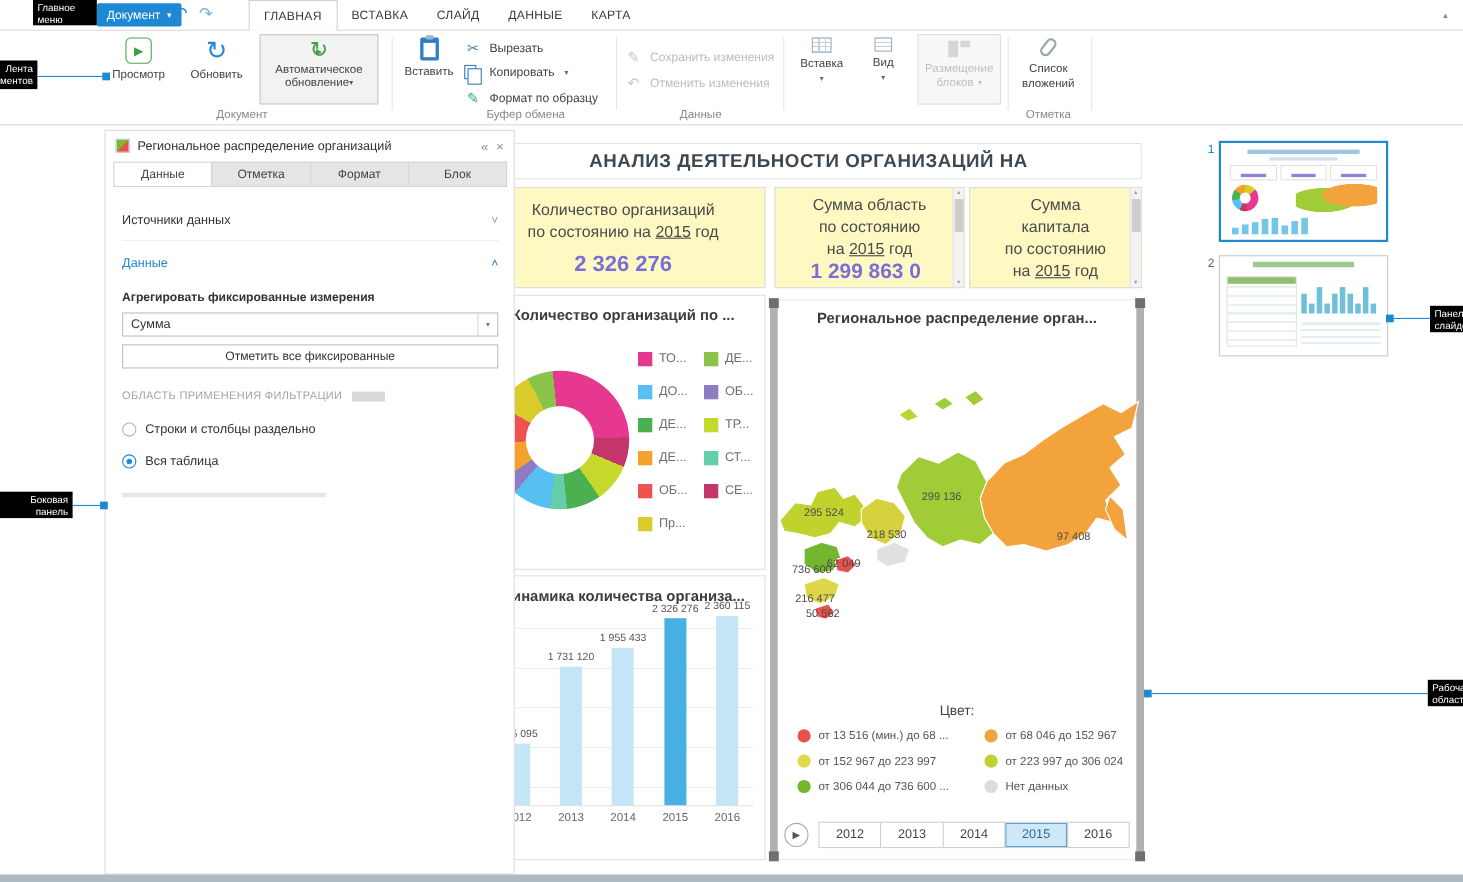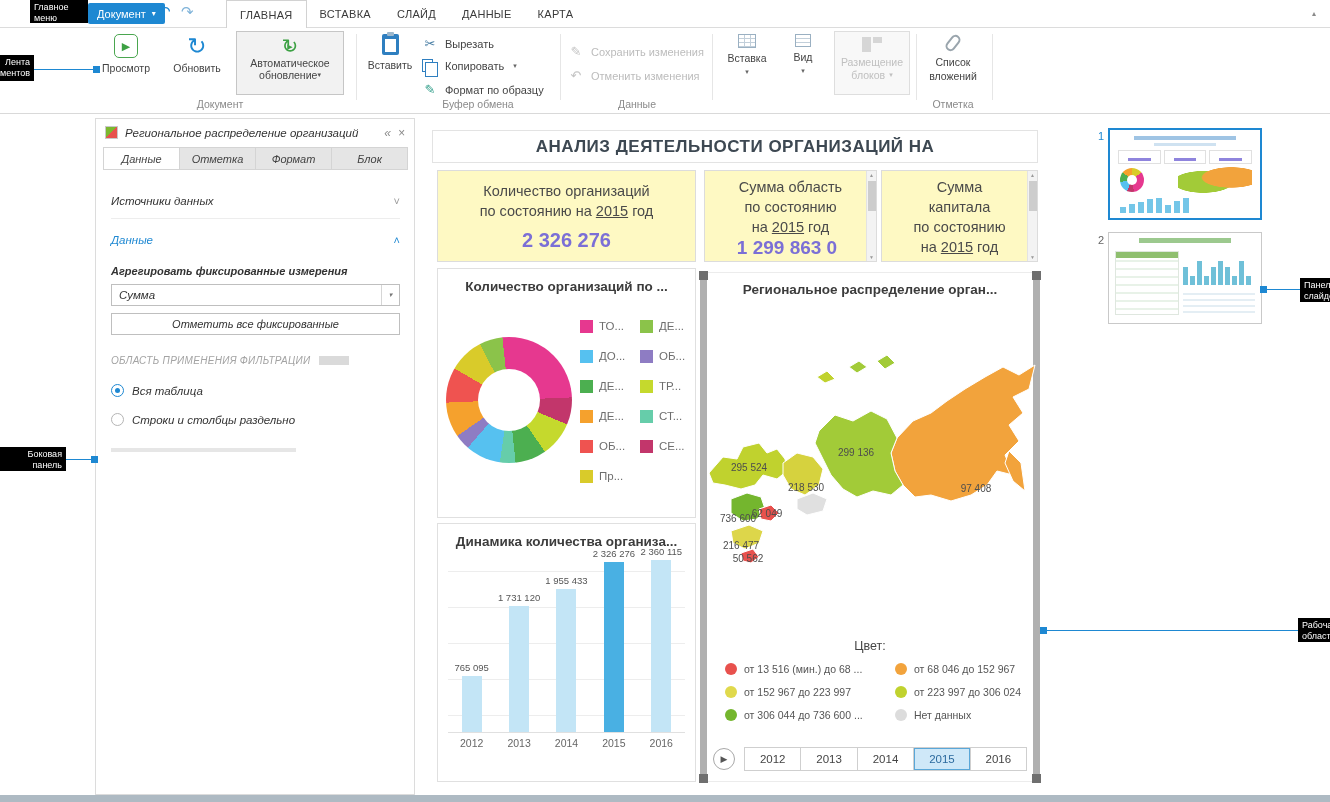--- a/index.html
+++ b/index.html
@@ -46,21 +46,21 @@
 .icon-grid{width:18px;height:14px;border:1px solid #9ab0c2;background-image:repeating-linear-gradient(to bottom,transparent 0 3px,#c2cfda 3px 4px),repeating-linear-gradient(to right,transparent 0 5px,#c2cfda 5px 6px);}
 .icon-list{width:16px;height:13px;border:1px solid #9ab0c2;background-image:repeating-linear-gradient(to bottom,transparent 0 3px,#c2cfda 3px 4px);}
 .stack-caret{font-size:7px;color:#666;}
 .layout-btn{position:absolute;left:834px;top:3px;width:76px;height:64px;border:1px solid #dedede;background:#f8f8f8;display:flex;flex-direction:column;align-items:center;font-size:10.5px;color:#c0c0c0;padding-top:5px;gap:1px;}
 .icon-blocks{width:20px;height:15px;position:relative;margin-bottom:3px;}
 .icon-blocks::before{content:'';position:absolute;left:0;top:0;width:9px;height:15px;background:#d6d6d6;}
 .icon-blocks::after{content:'';position:absolute;right:0;top:0;width:9px;height:6px;background:#d6d6d6;}
 .icon-clip{width:10px;height:18px;border:2px solid #9aa5ad;border-radius:5px;transform:rotate(38deg);margin-bottom:2px;}
 
 
-.sidebar{position:absolute;left:95px;top:118px;width:320px;height:677px;background:#fff;border:1px solid #dcdcdc;z-index:3;font-style:italic;}
+.sidebar{position:absolute;left:95px;top:118px;width:373px;height:677px;background:#fff;border:1px solid #dcdcdc;z-index:3;}
 .sb-header{height:27px;display:flex;align-items:center;padding:0 9px;gap:7px;}
 .sb-icon{width:13px;height:13px;border:1px solid #c9c9c9;background:linear-gradient(135deg,#7cb82f 0 50%,#e8514d 50% 100%);}
 .sb-title{flex:1;font-size:11.5px;color:#333;white-space:nowrap;overflow:hidden;text-overflow:ellipsis;}
 .sb-ctl{color:#8a8a8a;font-size:12px;cursor:pointer;}
 .sb-tabs{display:flex;height:23px;margin:1px 7px 0 7px;}
 .sb-tab{flex:1;border:1px solid #d4d4d4;background:#e5e5e5;font-size:11px;color:#444;display:flex;align-items:center;justify-content:center;margin-right:-1px;cursor:pointer;}
 .sb-tab.active{background:#fff;}
 .sb-content{padding:16px 14px 0 15px;font-size:11.5px;}
 .sb-section{display:flex;justify-content:space-between;align-items:center;height:30px;cursor:pointer;}
 .sb-section .chev{color:#9a9a9a;font-size:11px;}
@@ -324,26 +324,26 @@
         <span>Сумма</span>
         <span class="sel-caret">▾</span>
       </div>
       <div class="mark-btn">Отметить все фиксированные</div>
       <div class="filter-label">
         <span>ОБЛАСТЬ ПРИМЕНЕНИЯ ФИЛЬТРАЦИИ</span>
         <span class="mini-bar"></span>
       </div>
       <div class="filter-options">
           <div class="radio-row">
+            <span class="radio"></span>
+            <span>Строки и столбцы раздельно</span>
+          </div>
+          <div class="radio-row">
             <span class="radio sel"></span>
             <span>Вся таблица</span>
-          </div>
-          <div class="radio-row">
-            <span class="radio"></span>
-            <span>Строки и столбцы раздельно</span>
           </div>
         </div>
       <div class="sb-scrollbar"></div>
     </div>
   </div>
 
   <div class="canvas">
     <div class="d-title">АНАЛИЗ ДЕЯТЕЛЬНОСТИ ОРГАНИЗАЦИЙ НА</div>
 
     <div class="kpi kpi1">

